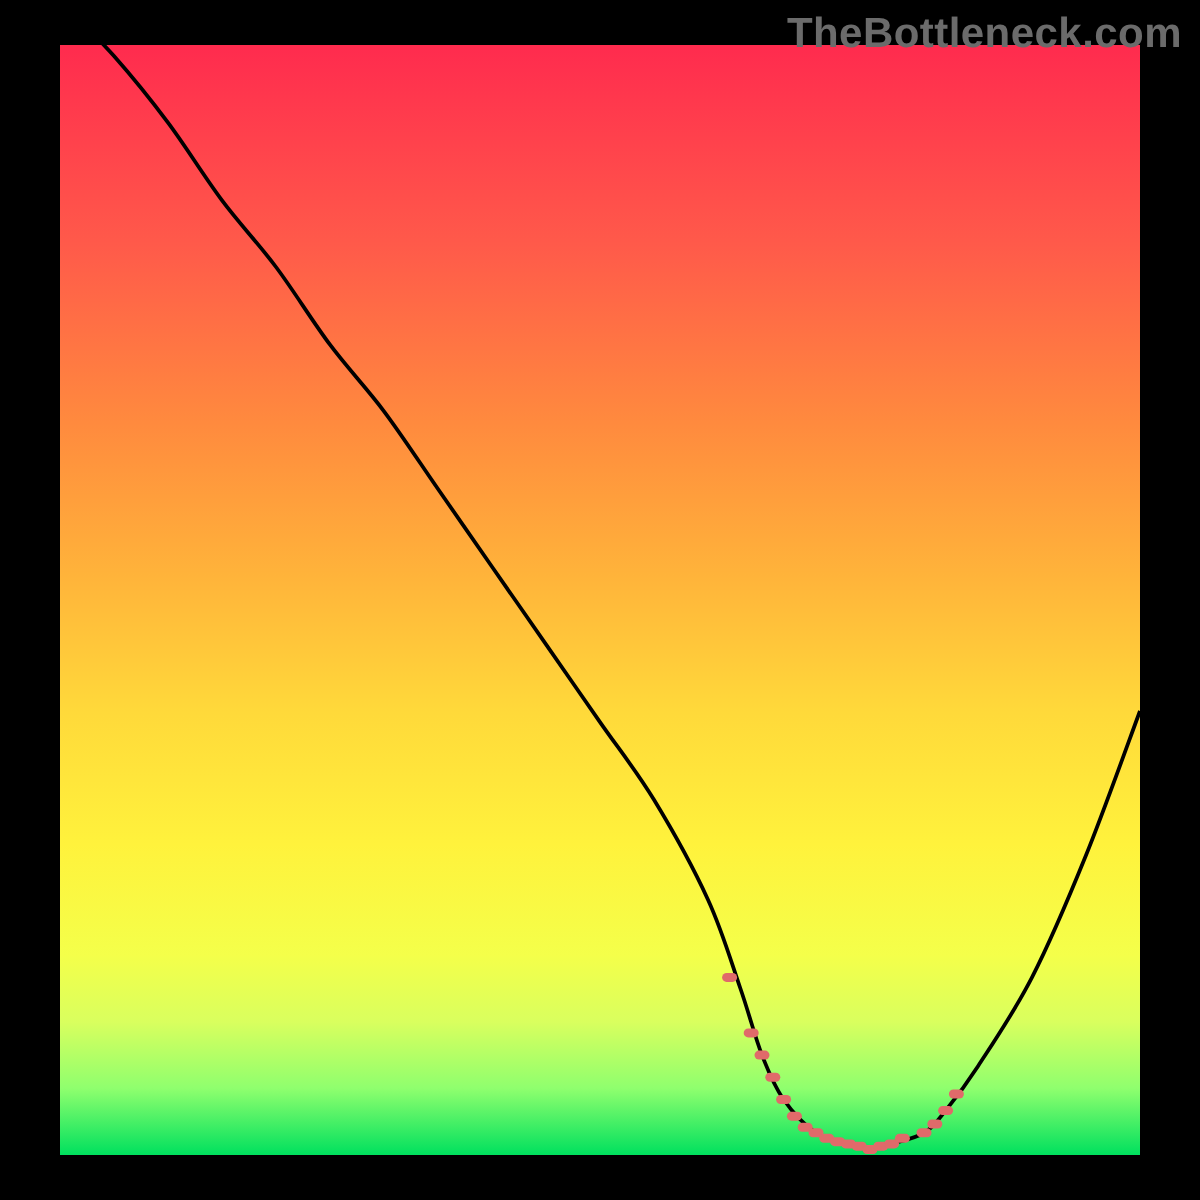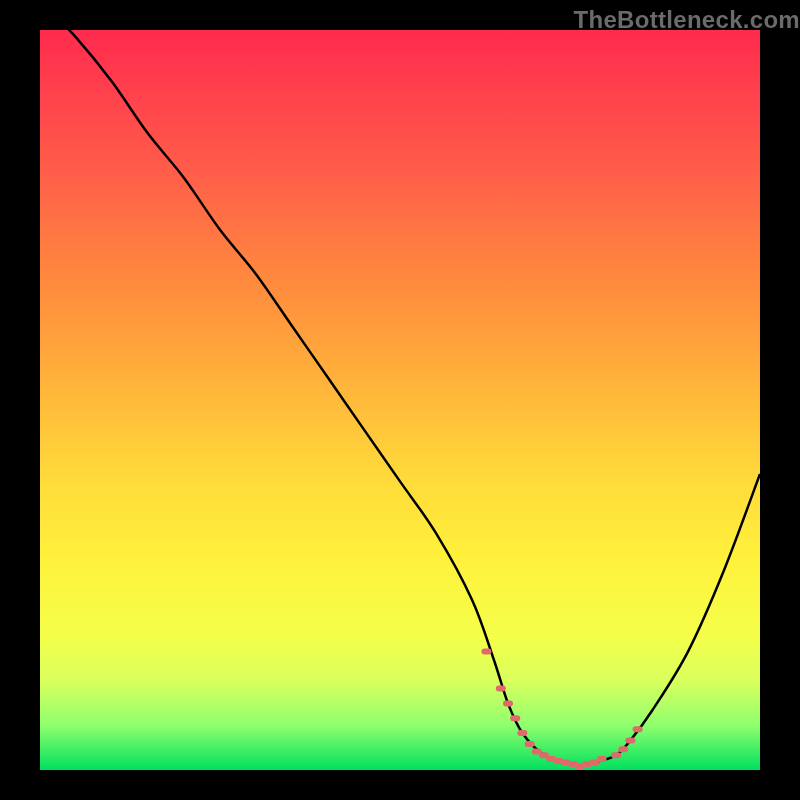--- a/index.html
+++ b/index.html
@@ -13,23 +13,23 @@
   }
   .stage {
     position: relative;
     width: 800px;
     height: 800px;
     background: #000;
   }
   .watermark {
     position: absolute;
     top: 6px;
-    right: 0;
+    right: 12px;
     color: #6b6b6b;
-    font-size: 24px;
+    font-size: 28px;
     font-weight: 600;
     letter-spacing: 0.3px;
     z-index: 10;
   }
   .plot-area {
     position: absolute;
     left: 40px;
     top: 30px;
     width: 720px;
     height: 740px;

